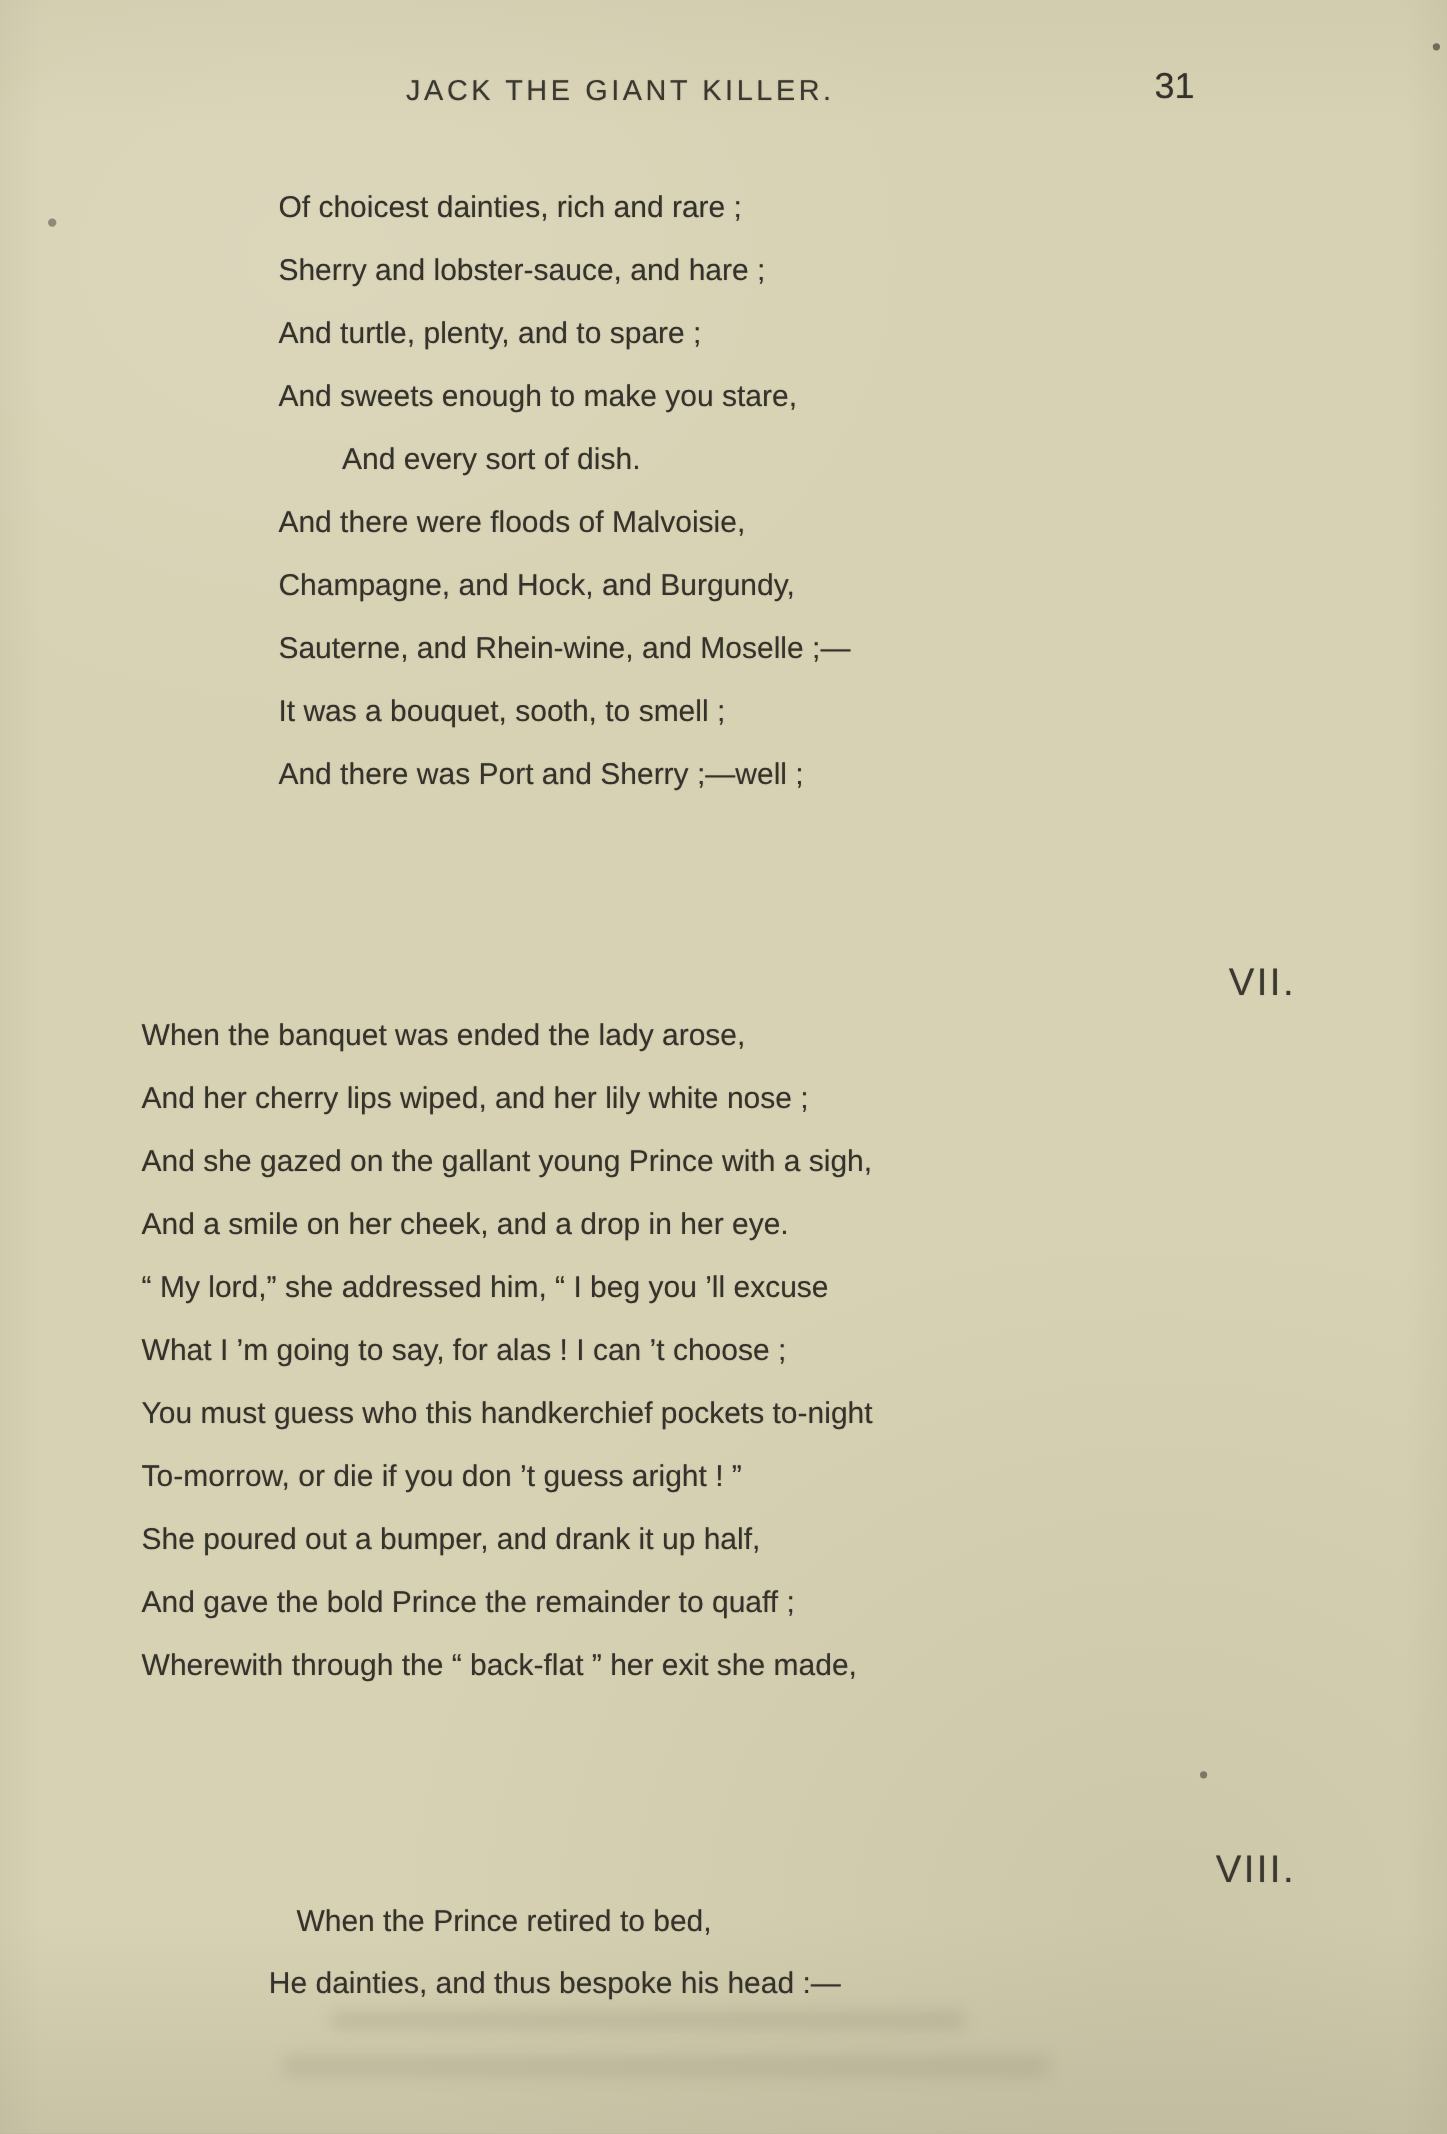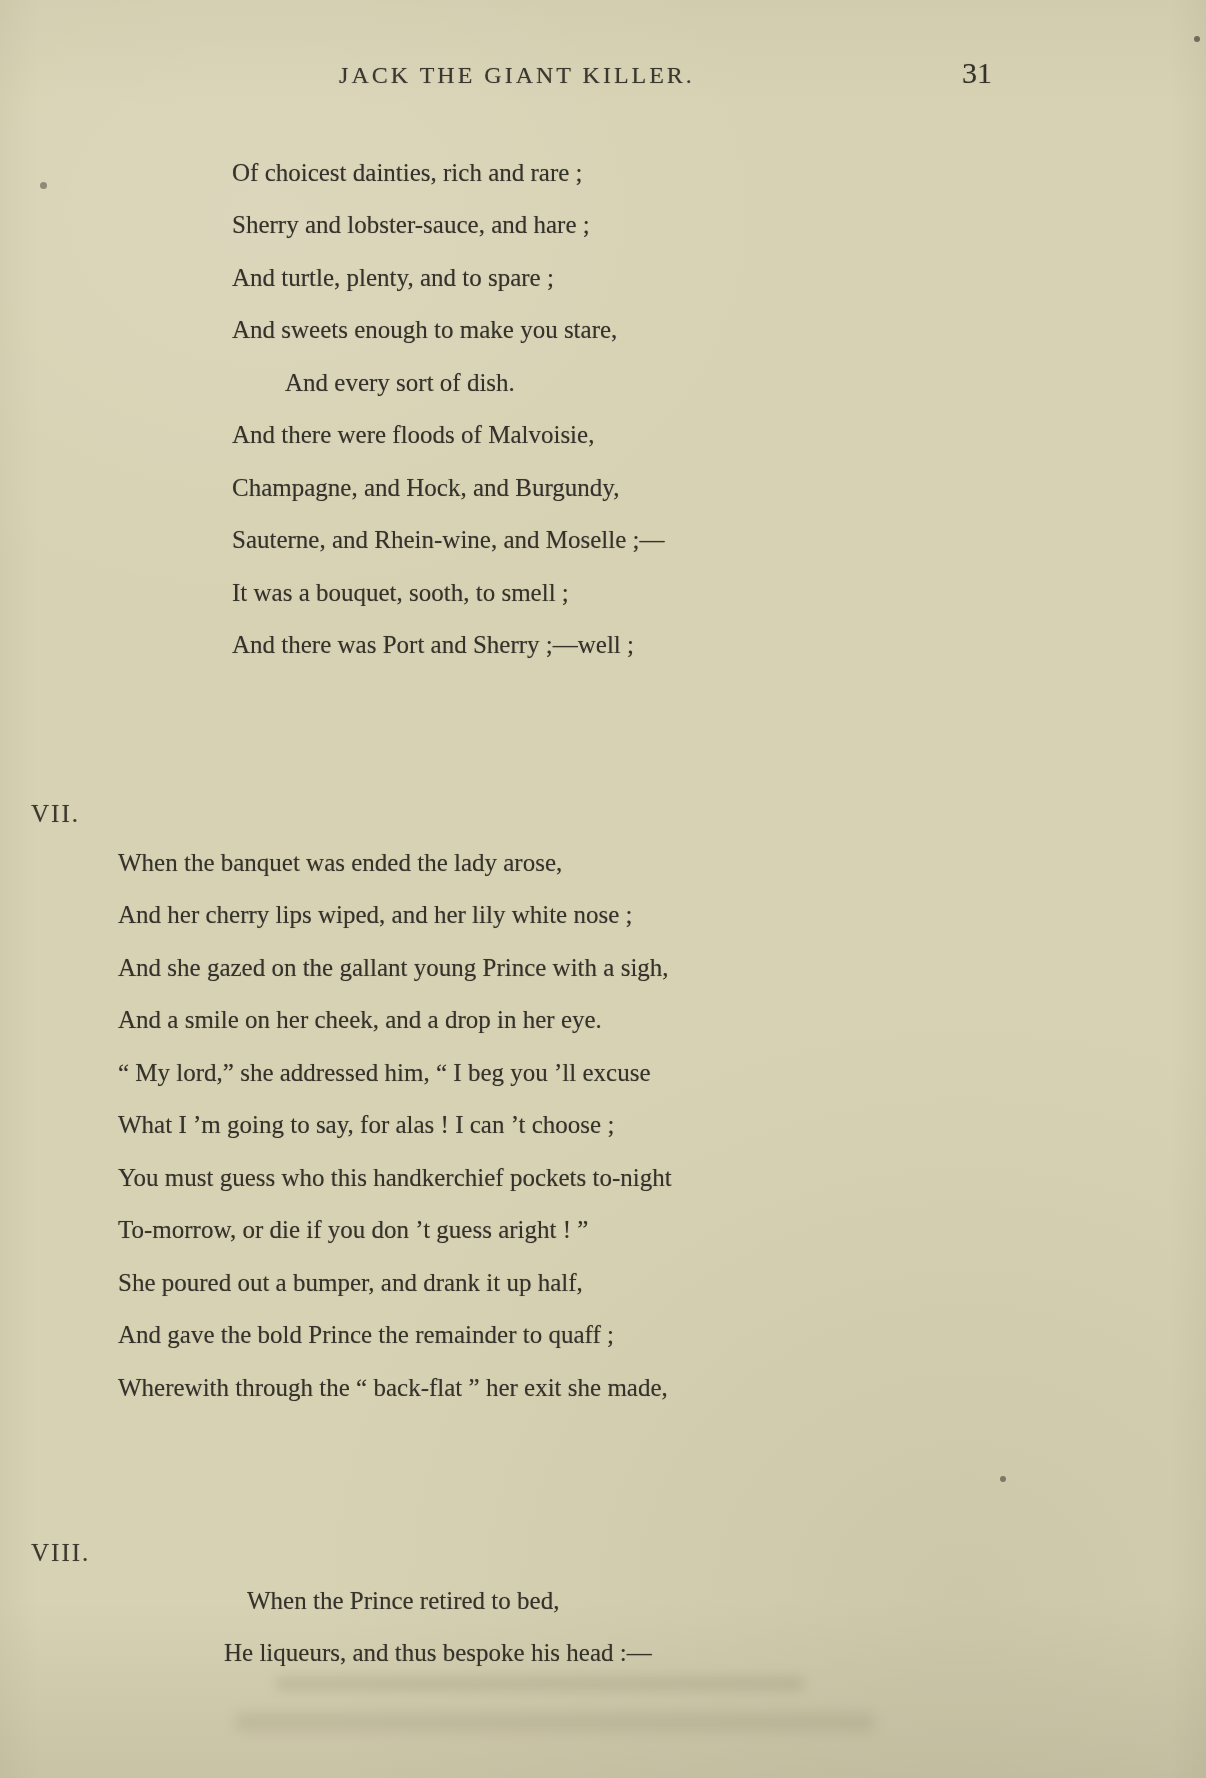--- a/index.html
+++ b/index.html
@@ -7,21 +7,21 @@
     position:relative;
     width:1206px;height:1778px;
     margin:0 auto;
     background:#d8d2b4;
     background-image:
       radial-gradient(900px 700px at 22% 12%, rgba(255,255,255,0.10), rgba(255,255,255,0) 60%),
       radial-gradient(1000px 900px at 80% 90%, rgba(110,105,82,0.10), rgba(110,105,82,0) 65%),
       linear-gradient(180deg, rgba(120,115,90,0.06) 0%, rgba(120,115,90,0) 6%, rgba(120,115,90,0) 90%, rgba(105,100,80,0.14) 100%),
       linear-gradient(90deg, rgba(120,115,90,0.07) 0%, rgba(120,115,90,0) 3%, rgba(120,115,90,0) 97%, rgba(120,115,90,0.08) 100%);
     overflow:hidden;
-    font-family:Liberation Serif, serif;
+    font-family:Liberation Sans, sans-serif;
     color:#34322b;
   }
   .running-title{
     position:absolute;top:62px;left:0;width:1034px;
     text-align:center;
     font-size:24px;letter-spacing:3px;
     color:#3b3830;
     text-shadow:0 0 1px rgba(45,42,32,0.45);
     white-space:pre;
   }
@@ -32,25 +32,24 @@
   }
   .line{
     position:absolute;
     font-size:25px;
     white-space:pre;
     color:#34322b;
     text-shadow:0 0 1px rgba(45,42,32,0.38);
   }
   .stanza-heading{
     position:absolute;left:0;width:1080px;
-    text-align:left;
-    font-size:25px;letter-spacing:2px;
+    text-align:right;
+    font-size:32px;letter-spacing:2px;
     color:#3b3830;
     text-shadow:0 0 1px rgba(45,42,32,0.4);
-    padding-left:31px;
   }
   .speck{
     position:absolute;border-radius:50%;
   }
   .ghost{
     position:absolute;
     background:rgba(124,119,94,0.20);
     filter:blur(6px);
     border-radius:8px;
   }
@@ -82,21 +81,21 @@
   <div class="line" style="top:1059px;left:118px">“ My lord,” she addressed him, “ I beg you ’ll excuse</div>
   <div class="line" style="top:1111px;left:118px">What I ’m going to say, for alas ! I can ’t choose ;</div>
   <div class="line" style="top:1164px;left:118px">You must guess who this handkerchief pockets to-night</div>
   <div class="line" style="top:1216px;left:118px">To-morrow, or die if you don ’t guess aright ! ”</div>
   <div class="line" style="top:1269px;left:118px">She poured out a bumper, and drank it up half,</div>
   <div class="line" style="top:1321px;left:118px">And gave the bold Prince the remainder to quaff ;</div>
   <div class="line" style="top:1374px;left:118px">Wherewith through the “ back-flat ” her exit she made,</div>
 
   <div class="stanza-heading" style="top:1539px">VIII.</div>
   <div class="line" style="top:1587px;left:247px">When the Prince retired to bed,</div>
-  <div class="line" style="top:1639px;left:224px">He liqueurs, and thus bespoke his head :—</div>
+  <div class="line" style="top:1639px;left:224px">He dainties, and thus bespoke his head :—</div>
 
   <div class="speck" style="top:36px;left:1194px;width:6px;height:6px;background:#6f6c5c"></div>
   <div class="speck" style="top:182px;left:40px;width:7px;height:7px;background:#8d8a78"></div>
   <div class="speck" style="top:1476px;left:1000px;width:6px;height:6px;background:#7b7866"></div>
   <div class="ghost" style="top:1676px;left:275px;width:530px;height:15px"></div>
   <div class="ghost" style="top:1712px;left:235px;width:640px;height:20px;background:rgba(124,119,94,0.16)"></div>
 
 </div>
 
 </body></html>

